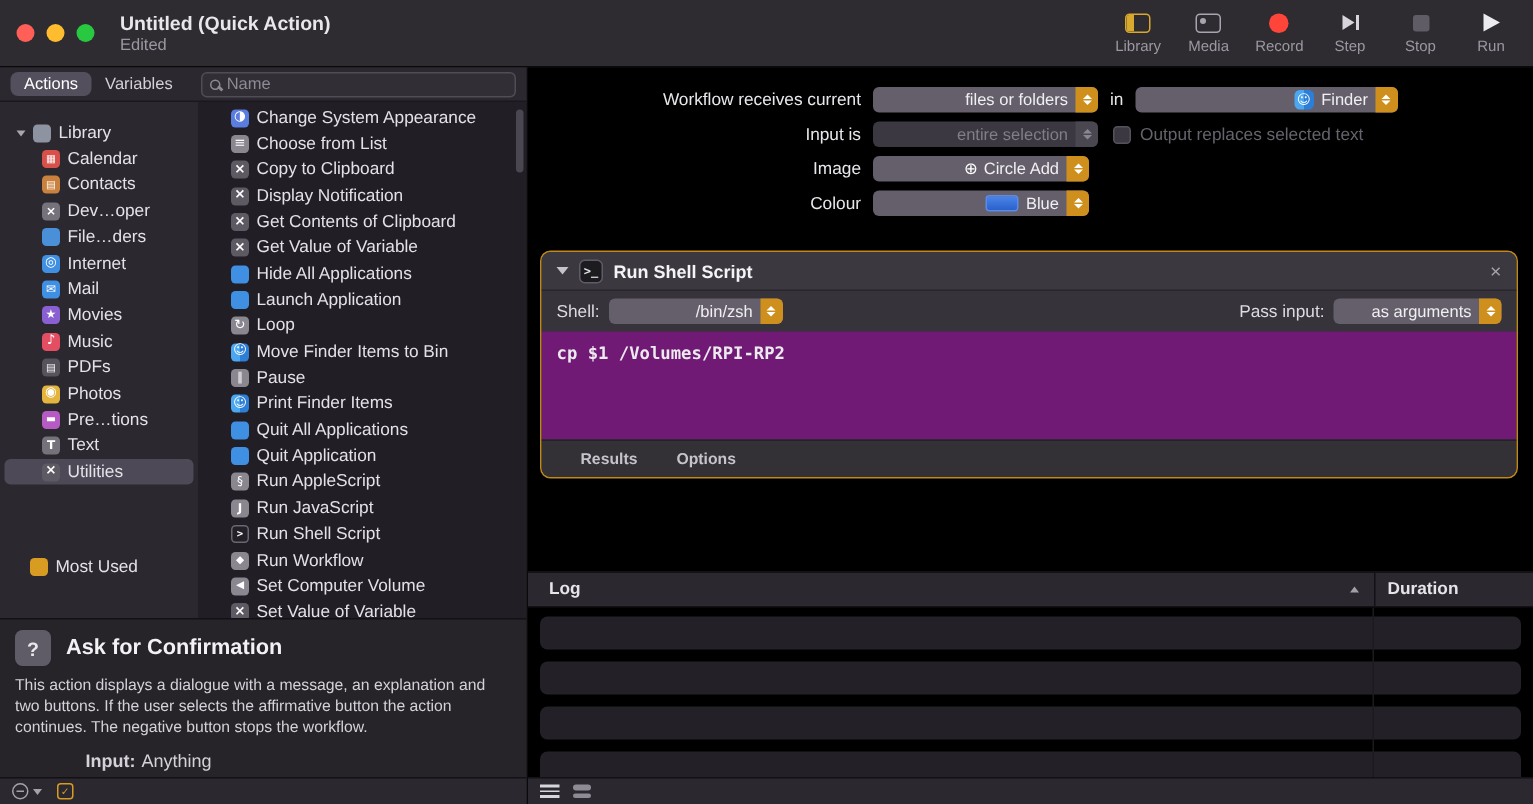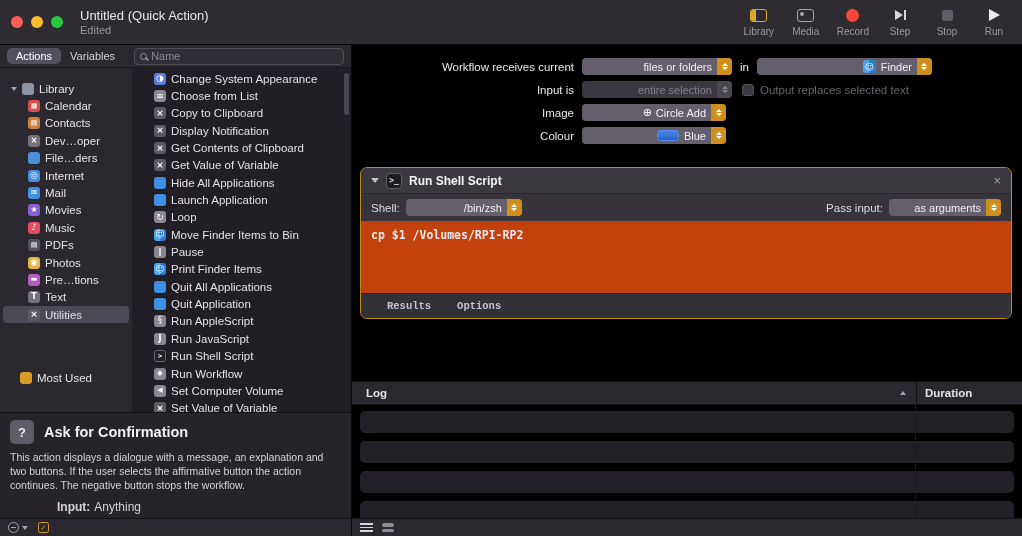--- a/index.html
+++ b/index.html
@@ -7,21 +7,21 @@
     font-family:"Liberation Sans", sans-serif; }
   .window { width:1022px; height:536px; display:flex; flex-direction:column; }
 
   
   .titlebar { flex:0 0 45px; background:#2e2b31; border-bottom:1px solid #0a0a0a;
     display:flex; align-items:center; }
   .traffic { display:flex; gap:8px; padding-left:11px; width:68px; }
   .light { width:12px; height:12px; border-radius:50%; }
   .light.red{background:#ff5f57}.light.yellow{background:#febc2e}.light.green{background:#28c840}
   .title-block { margin-left:12px; }
-  .win-title { font-size:13px; font-weight:normal; color:#e9e7ec; }
+  .win-title { font-size:13px; font-weight:bold; color:#e9e7ec; }
   .win-subtitle { font-size:11px; color:#9b98a1; margin-top:1px; }
   .toolbar { margin-left:auto; display:flex; gap:15px; padding-right:12px; align-items:center; }
   .tb-btn { display:flex; flex-direction:column; align-items:center; gap:3px; min-width:32px; }
   .tb-icon { height:16px; display:flex; align-items:center; justify-content:center; }
   .tb-label { font-size:10px; color:#9b98a1; }
   .ic-library { width:17px; height:13px; border:1.5px solid #d9a92e; border-radius:3px;
     position:relative; overflow:hidden; }
   .ic-library::before { content:""; position:absolute; left:0; top:0; bottom:0; width:5px; background:#d9a92e; }
   .ic-media { width:17px; height:13px; border:1.5px solid #a8a5ae; border-radius:3px; position:relative; }
   .ic-media::before { content:""; position:absolute; width:4px; height:4px; border-radius:50%;
@@ -166,25 +166,25 @@
     border-top:5px solid #c6c3cb; }
   .sb-icon { width:16px; height:16px; border-radius:4px; background:#1c1b20; border:1px solid #5f5c66;
     color:#e6e4ea; display:flex; align-items:center; justify-content:center;
     font:bold 8px "DejaVu Sans Mono",monospace; }
   .sb-icon::before{content:">_"}
   .sb-title { font-size:12px; font-weight:bold; color:#f4f3f6; }
   .sb-close { margin-left:auto; color:#a5a2ab; font-size:13px; line-height:1; }
   .sb-controls { flex:0 0 27px; background:#36333a; display:flex; align-items:center; padding:0 10px; gap:6px; }
   .sb-label { font-size:11.5px; color:#dddbe1; }
   .sb-spacer { flex:1; }
-  .sb-code { flex:1; background:#c2410c; padding:7px 10px;
+  .sb-code { flex:1; background:#701a75; padding:7px 10px;
     font:bold 11.5px "DejaVu Sans Mono",monospace; color:#eceaef; }
   .sb-footer { flex:0 0 25px; background:#333036; border-top:1px solid #242128;
     display:flex; align-items:center; gap:26px; padding-left:26px; }
-  .sb-footer .fbtn { font-size:10.5px; font-weight:bold; color:#c6c3cb;font-family:Liberation Mono, monospace; }
+  .sb-footer .fbtn { font-size:10.5px; font-weight:bold; color:#c6c3cb; }
 
   .log-header { flex:0 0 24px; background:#2b2830; border-top:1px solid #131116;
     border-bottom:1px solid #131116; display:flex; align-items:center; }
   .log-title { flex:1; padding-left:14px; font-size:11.5px; font-weight:bold; color:#e6e4e9; }
   .sort-caret { width:0; height:0; border-left:3.5px solid transparent; border-right:3.5px solid transparent;
     border-bottom:4.5px solid #a39fa9; margin-right:10px; }
   .duration-col { flex:0 0 106px; align-self:stretch; border-left:1px solid #131116;
     display:flex; align-items:center; padding-left:8px; font-size:11.5px; font-weight:bold; color:#e6e4e9; }
   .log-body { flex:1; position:relative; background:#000; padding:6px 8px 0; overflow:hidden; }
   .log-row { height:22px; border-radius:5px; background:#232027; margin-bottom:8px; }

